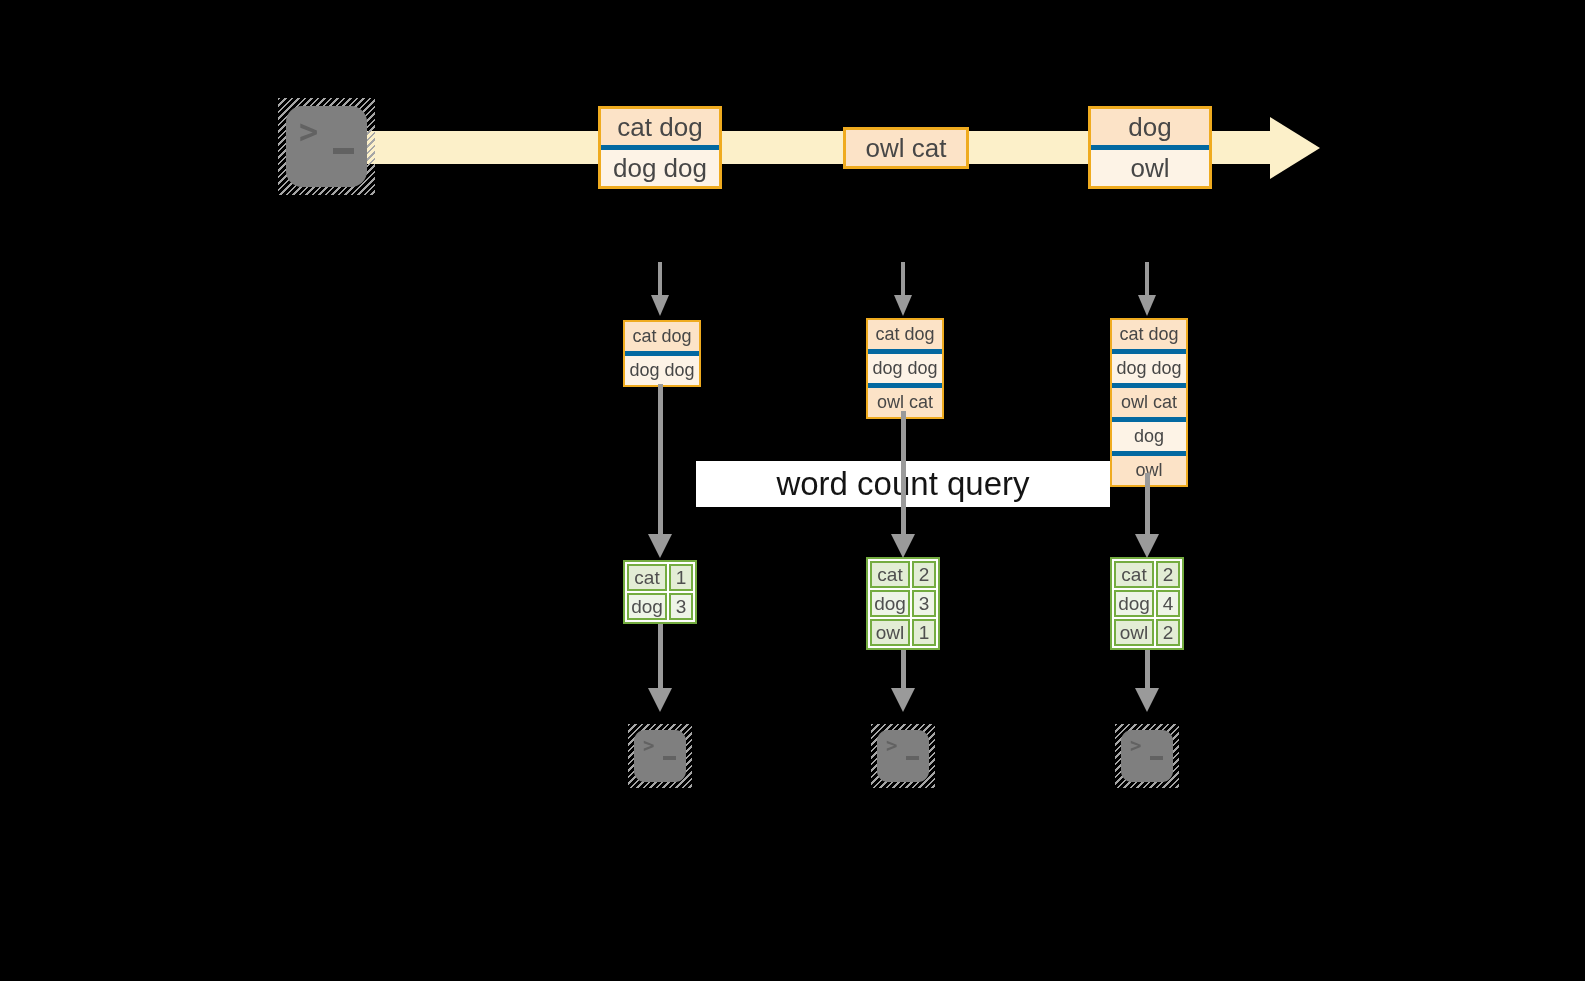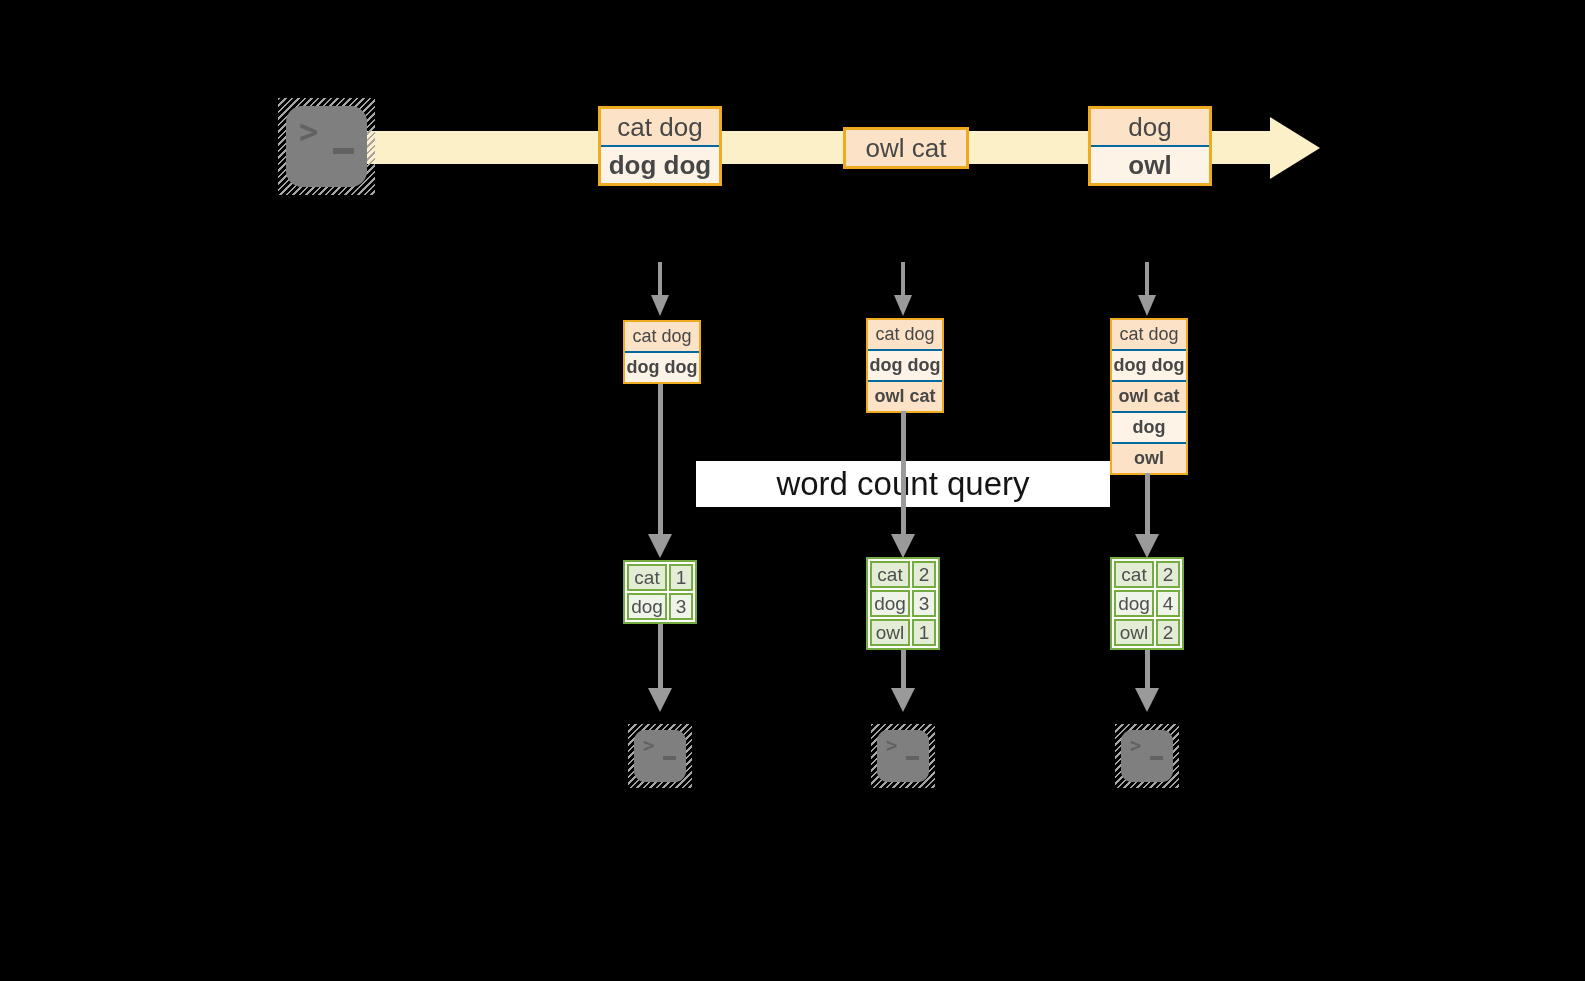--- a/index.html
+++ b/index.html
@@ -24,21 +24,21 @@
   .stream-body{position:absolute;left:332px;top:131px;width:940px;height:33px;background:#fcf0c9;z-index:1;}
   .stream-head{position:absolute;left:1270px;top:117px;width:0;height:0;z-index:1;
                border-top:31px solid transparent;border-bottom:31px solid transparent;border-left:50px solid #fcf0c9;}
 
   
   .obox{position:absolute;z-index:2;border:3px solid #efab1f;background:#fffdf8;}
   .state-box{border-width:2px;}
   .orow{display:flex;align-items:center;justify-content:center;color:#474747;}
   .orow:nth-child(odd){background:#fce3c7;}
   .orow:nth-child(even){background:#fdf3e6;}
-  .orow + .orow{border-top:2px solid #0369a1;font-weight:bold;}
+  .orow + .orow{border-top:5px solid #0369a1;}
   .stream-box .orow{height:36px;font-size:26px;}
   .stream-box{width:118px;}
   .state-box .orow{height:29px;font-size:18px;}
   .state-box{width:74px;}
 
   
   .vline{position:absolute;width:5px;background:#9a9a9a;z-index:3;}
   .dline{position:absolute;width:4px;background:#9a9a9a;z-index:3;}
   .ahead{position:absolute;width:0;height:0;z-index:3;
          border-left:12px solid transparent;border-right:12px solid transparent;border-top:24px solid #9a9a9a;}

